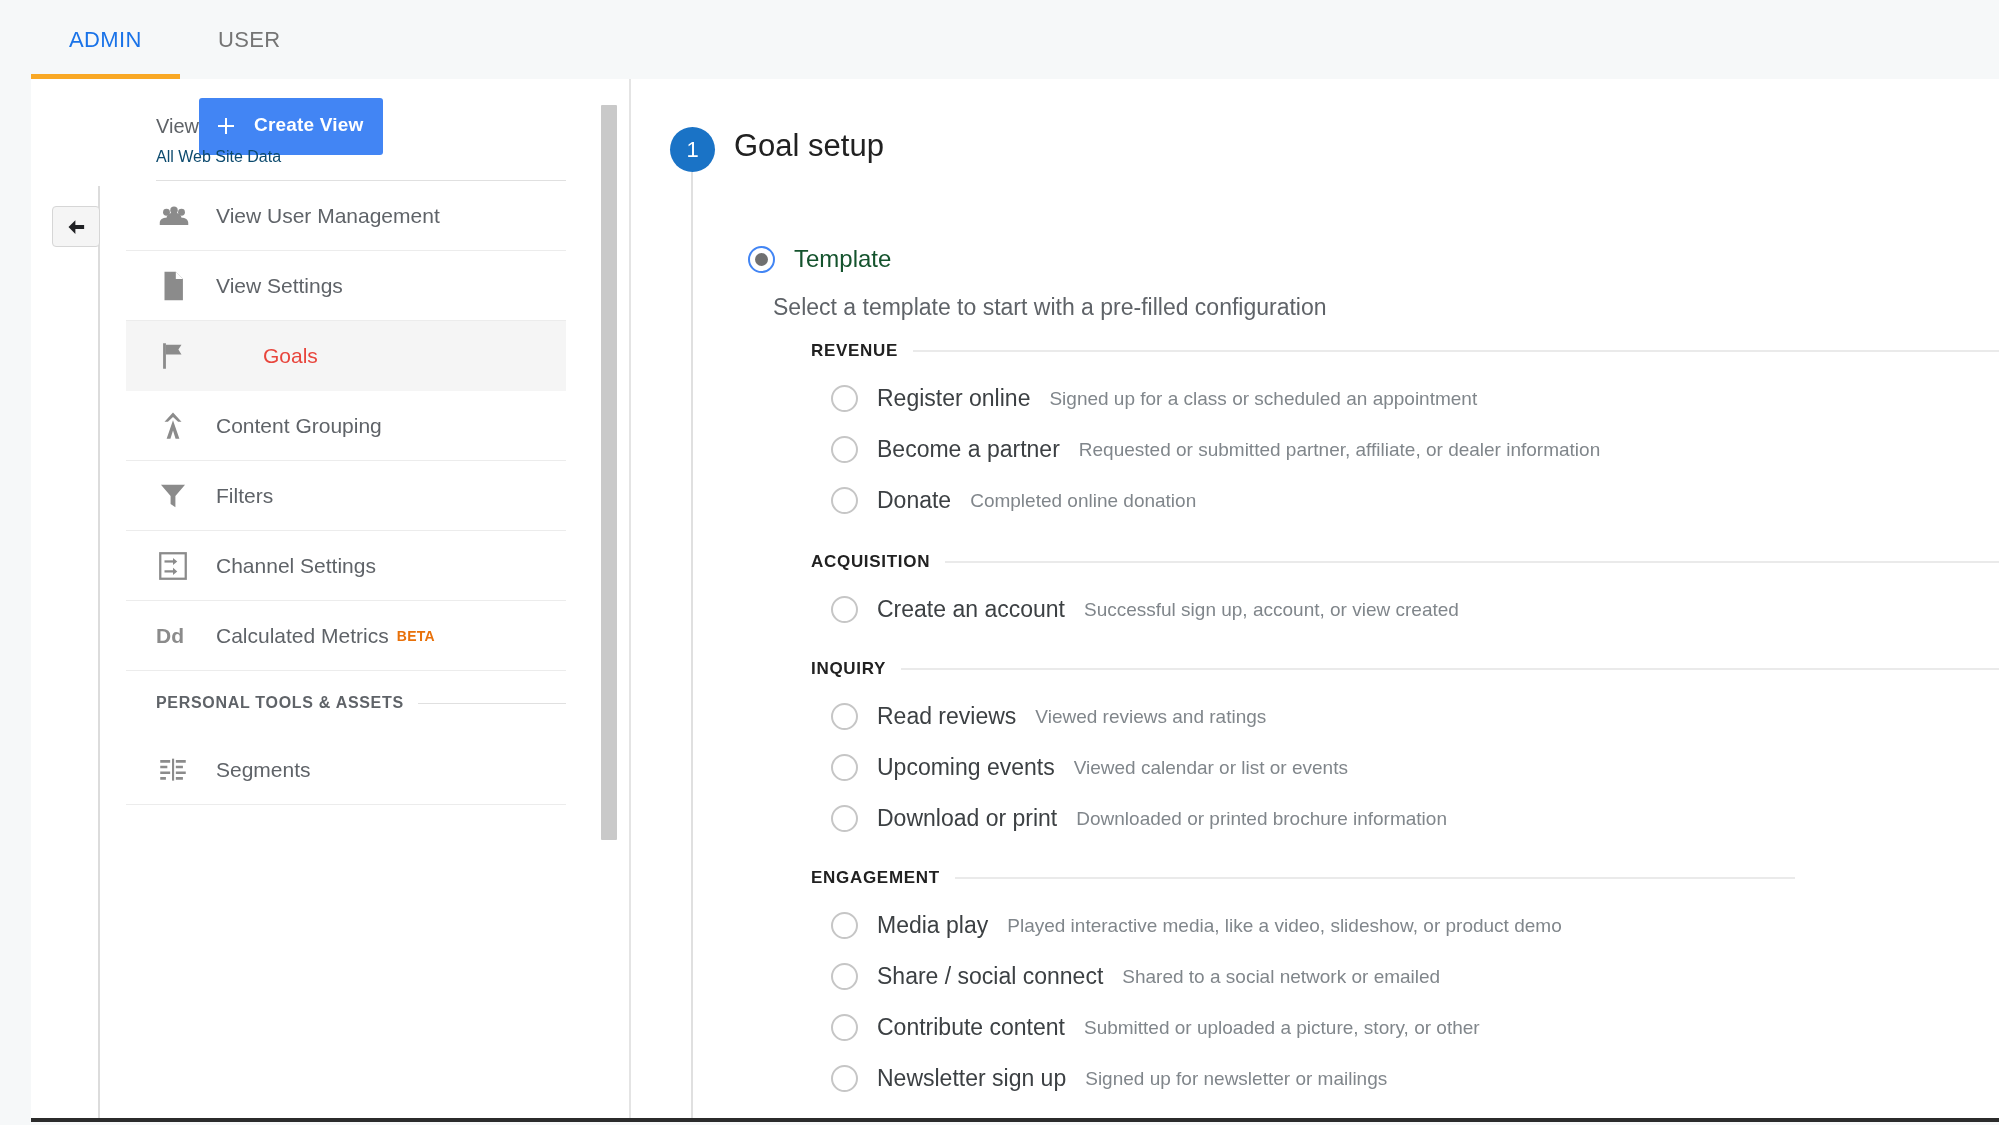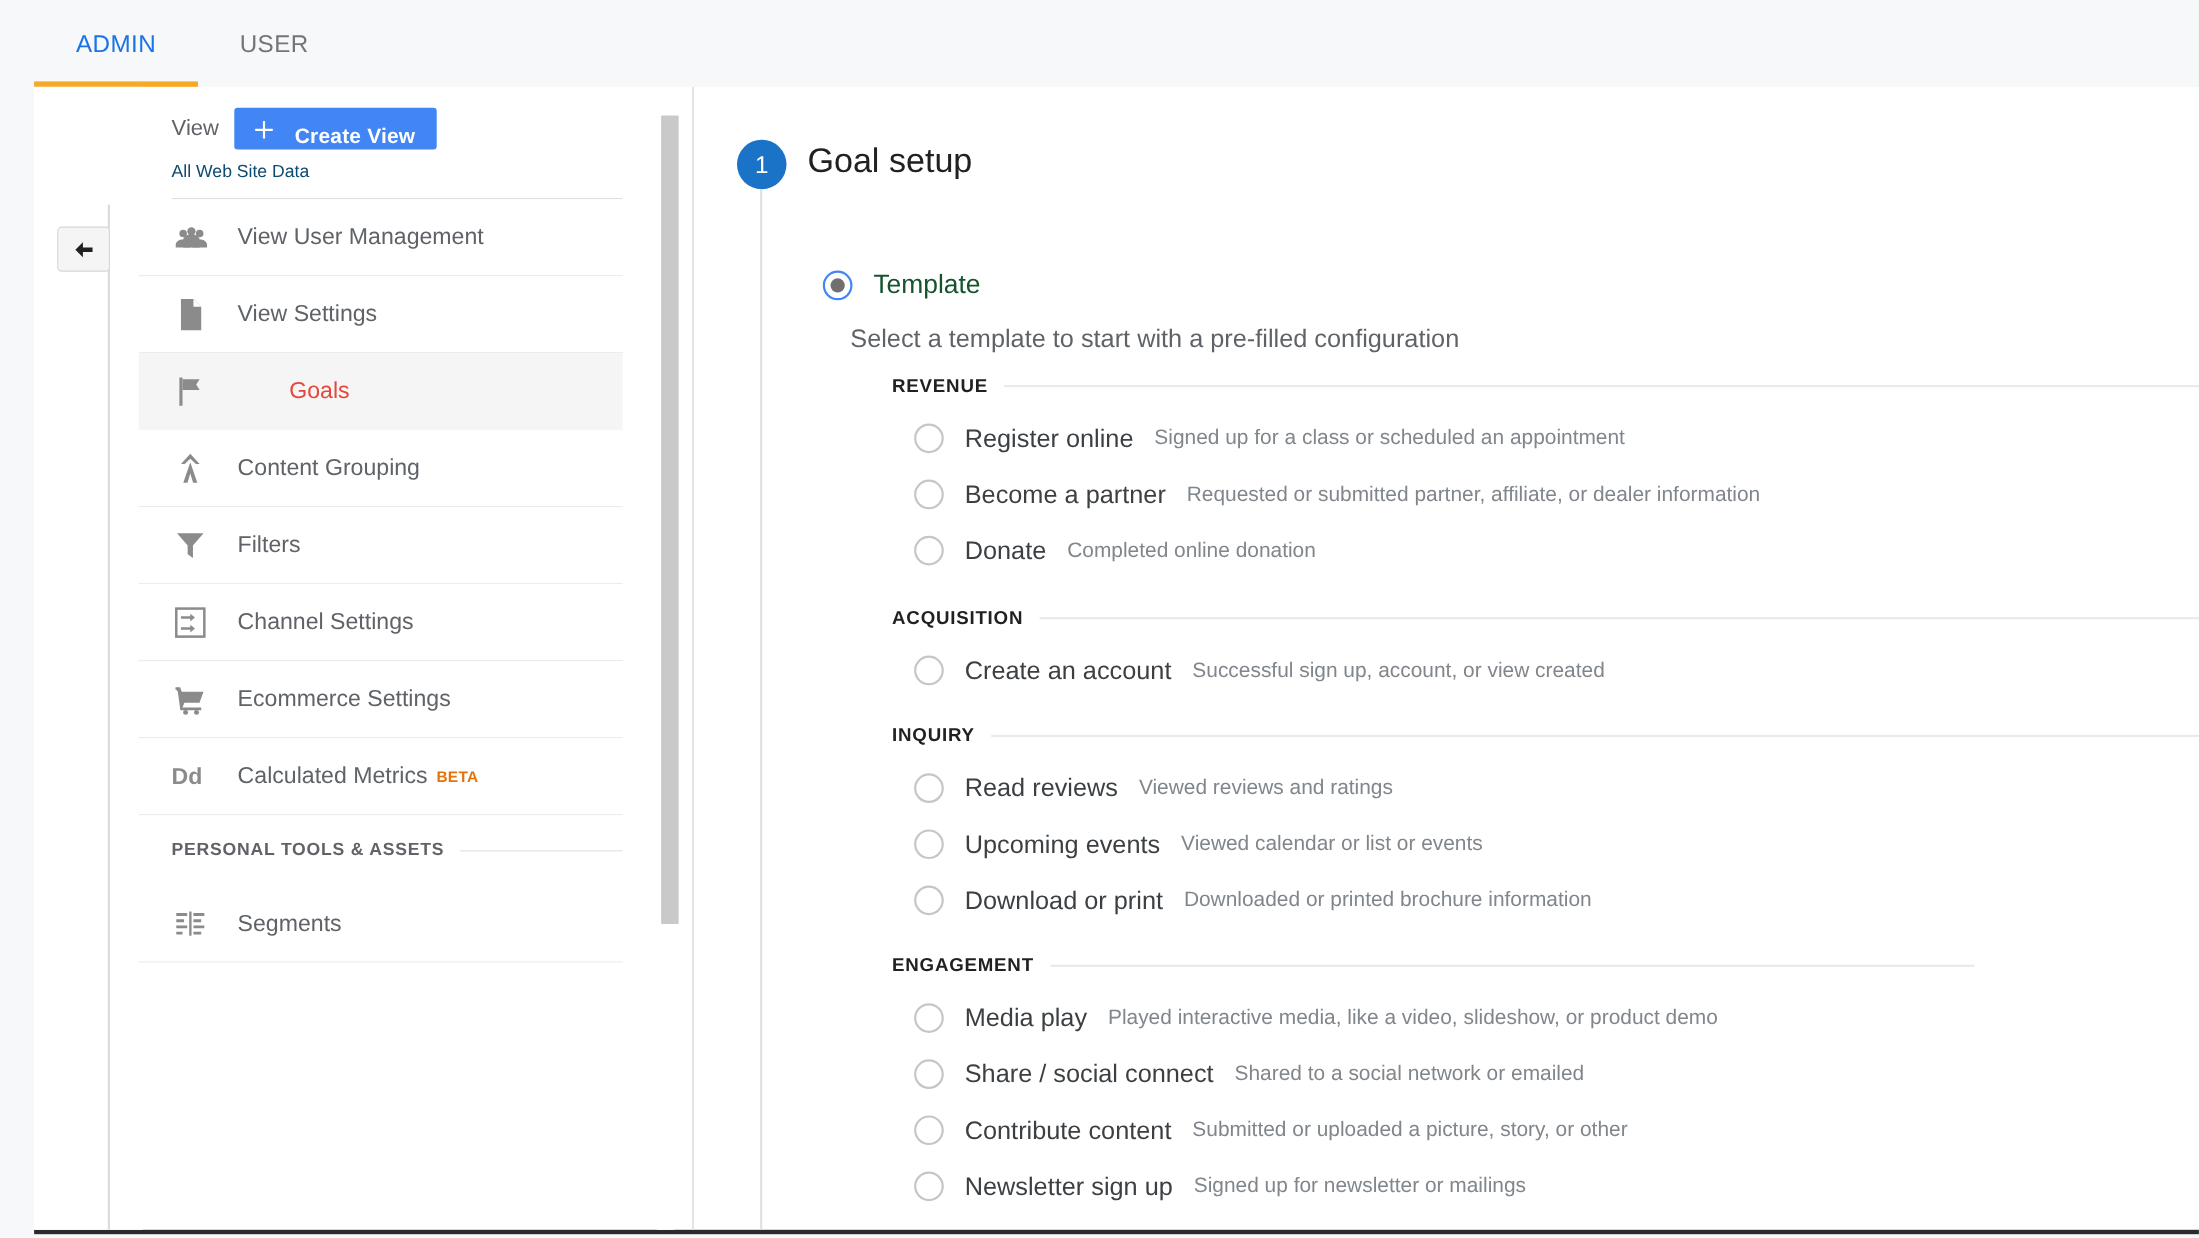--- a/index.html
+++ b/index.html
@@ -52,28 +52,28 @@
     cursor: pointer;
   }
   .backbtn svg { display: block; }
 
   
   .navcol {
     position: absolute; left: 95px; top: 0; width: 440px; height: 1039px;
   }
   .viewrow {
     position: absolute; left: 30px; top: 19px;
-    display: flex; align-items: center; gap: 14px;
+    display: flex; align-items: center; 
   }
   .viewlabel { font-size: 20px; color: #5f6368; }
   .createbtn {
-    display: flex; align-items: flex-end; gap: 16px;
+    display: flex; align-items: flex-start; gap: 16px;
     background: #4285f4; color: #fff;
     border: none; border-radius: 3px;
-    height: 38px; padding: 16px 19px 0 15px;
+    height: 57px; padding: 16px 19px 0 15px;
     font-size: 19px; font-weight: bold; letter-spacing: .2px;
     font-family: "Liberation Sans", sans-serif;
     cursor: pointer;
   }
   .plusicon { display:block; }
   .viewname {
     position: absolute; left: 30px; top: 69px;
     font-size: 16px; color: #0c4a6e;
   }
   .navsep {
@@ -284,30 +284,20 @@
             <rect x="3" y="3" width="18" height="18" fill="none" stroke="#8b8b8b" stroke-width="1.6"></rect>
             <path fill="#8b8b8b" d="M6 8h7v1.6H6z"></path>
               <path fill="#8b8b8b" d="M12 6.3l3 2.5-3 2.5z"></path>
             <path fill="#8b8b8b" d="M6 15h7v1.6H6z"></path>
               <path fill="#8b8b8b" d="M12 13.3l3 2.5-3 2.5z"></path>
           </svg>
         </span>
         <span class="navtext">Channel Settings</span>
       </div>
 
-      <div class="navitem">
-        <span class="navicon">
-          <svg width="34" height="34" viewBox="0 0 24 24">
-            <path fill="#8b8b8b" d="M2.5 4h3l1 3h14l-2.6 7H8.2L7 17h12v1.8H5.6L4 7 3 5.6H2.5z"></path>
-            <circle cx="9" cy="20.2" r="1.6" fill="#8b8b8b"></circle>
-            <circle cx="16" cy="20.2" r="1.6" fill="#8b8b8b"></circle>
-          </svg>
-        </span>
-        <span class="navtext">Ecommerce Settings</span>
-      </div>
 
       <div class="navitem">
         <span class="navicon">
           <svg width="40" height="26" viewBox="0 0 40 26">
             <text x="0" y="20" font-family="Liberation Sans, sans-serif" font-size="21" font-weight="bold" fill="#8b8b8b">Dd</text>
           </svg>
         </span>
         <span class="navtext">Calculated Metrics</span>
         <span class="betatag">BETA</span>
       </div>

